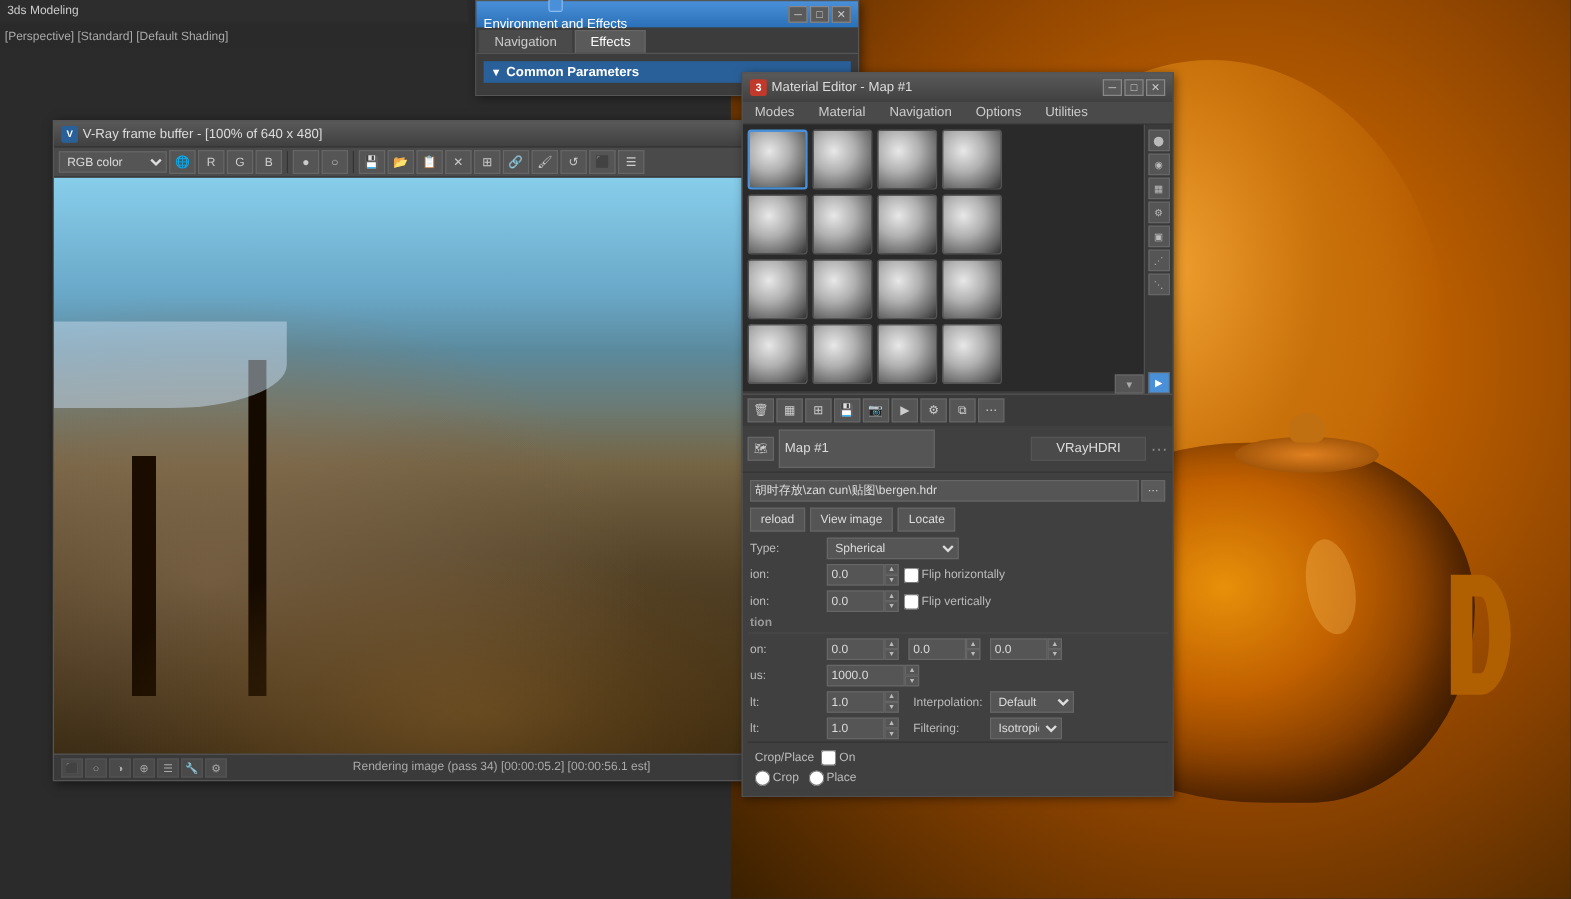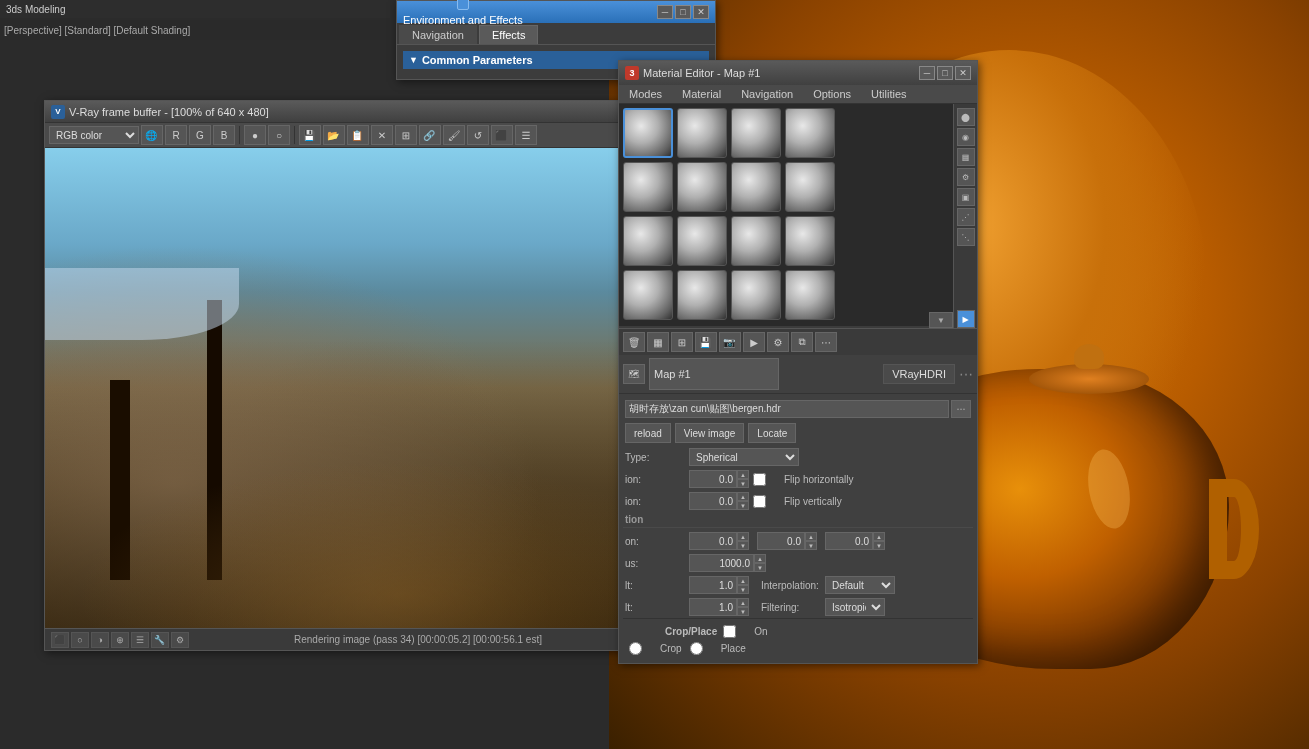--- a/index.html
+++ b/index.html
@@ -322,21 +322,21 @@
       color: #ddd;
       font-size: 11px;
       padding: 2px 4px;
       width: 130px;
       height: 32px;
     }
     .mat-type-label {
       background: #4a4a4a;
       color: #ddd;
       font-size: 11px;
-      padding: 2px 8px;
+      padding: 2px 20px;
       border: 1px solid #555;
       height: 20px;
       display: flex; align-items: center;
     }
     
     .mat-props {
       background: #404040;
       padding: 4px;
     }
     .prop-row {
@@ -429,21 +429,20 @@
       align-items: center;
     }
     .spin-input {
       background: #555;
       border: 1px solid #666;
       color: #ddd;
       font-size: 10px;
       padding: 1px 3px;
       width: 48px;
       height: 18px;
-      text-align: right;
     }
     .spin-arrows {
       display: flex;
       flex-direction: column;
       width: 12px;
     }
     .spin-up, .spin-dn {
       width: 12px; height: 9px;
       background: #555;
       border: 1px solid #666;
@@ -455,21 +454,21 @@
     .crop-place-section {
       padding: 4px 4px 2px;
       background: #404040;
       border-top: 1px solid #333;
     }
     .crop-radio-row {
       display: flex; align-items: center; gap: 8px;
       padding: 2px;
     }
     .radio-label {
-      display: flex; align-items: center; gap: 18px;
+      display: flex; align-items: center; gap: 2px;
       font-size: 10px; color: #bbb;
       cursor: pointer;
     }
     input[type="radio"] { margin: 0; }
     input[type="checkbox"] { margin: 0; }
   </style>
 </head>
 <body>
 
 <div class="teapot-bg">
@@ -778,21 +777,21 @@
           </div>
         </div>
         <span class="prop-label" style="margin-left:8px;">Filtering:</span>
         <select class="prop-dropdown" style="width:60px;">
           <option>Isotropic</option>
         </select>
       </div>
 
       <div class="crop-place-section">
         <div style="display:flex; align-items:center; gap:6px; padding:2px;">
-          <span style="font-size:10px; color:#bbb; font-weight:bold;margin-left:36px;">Crop/Place</span>
+          <span style="font-size:10px; color:#bbb; font-weight:normal;">Crop/Place</span>
           <label class="radio-label">
             <input type="checkbox" style="">
             <span>On</span>
           </label>
         </div>
         <div class="crop-radio-row">
           <label class="radio-label">
             <input type="radio" name="crop_place" style="">
             <span>Crop</span>
           </label>

